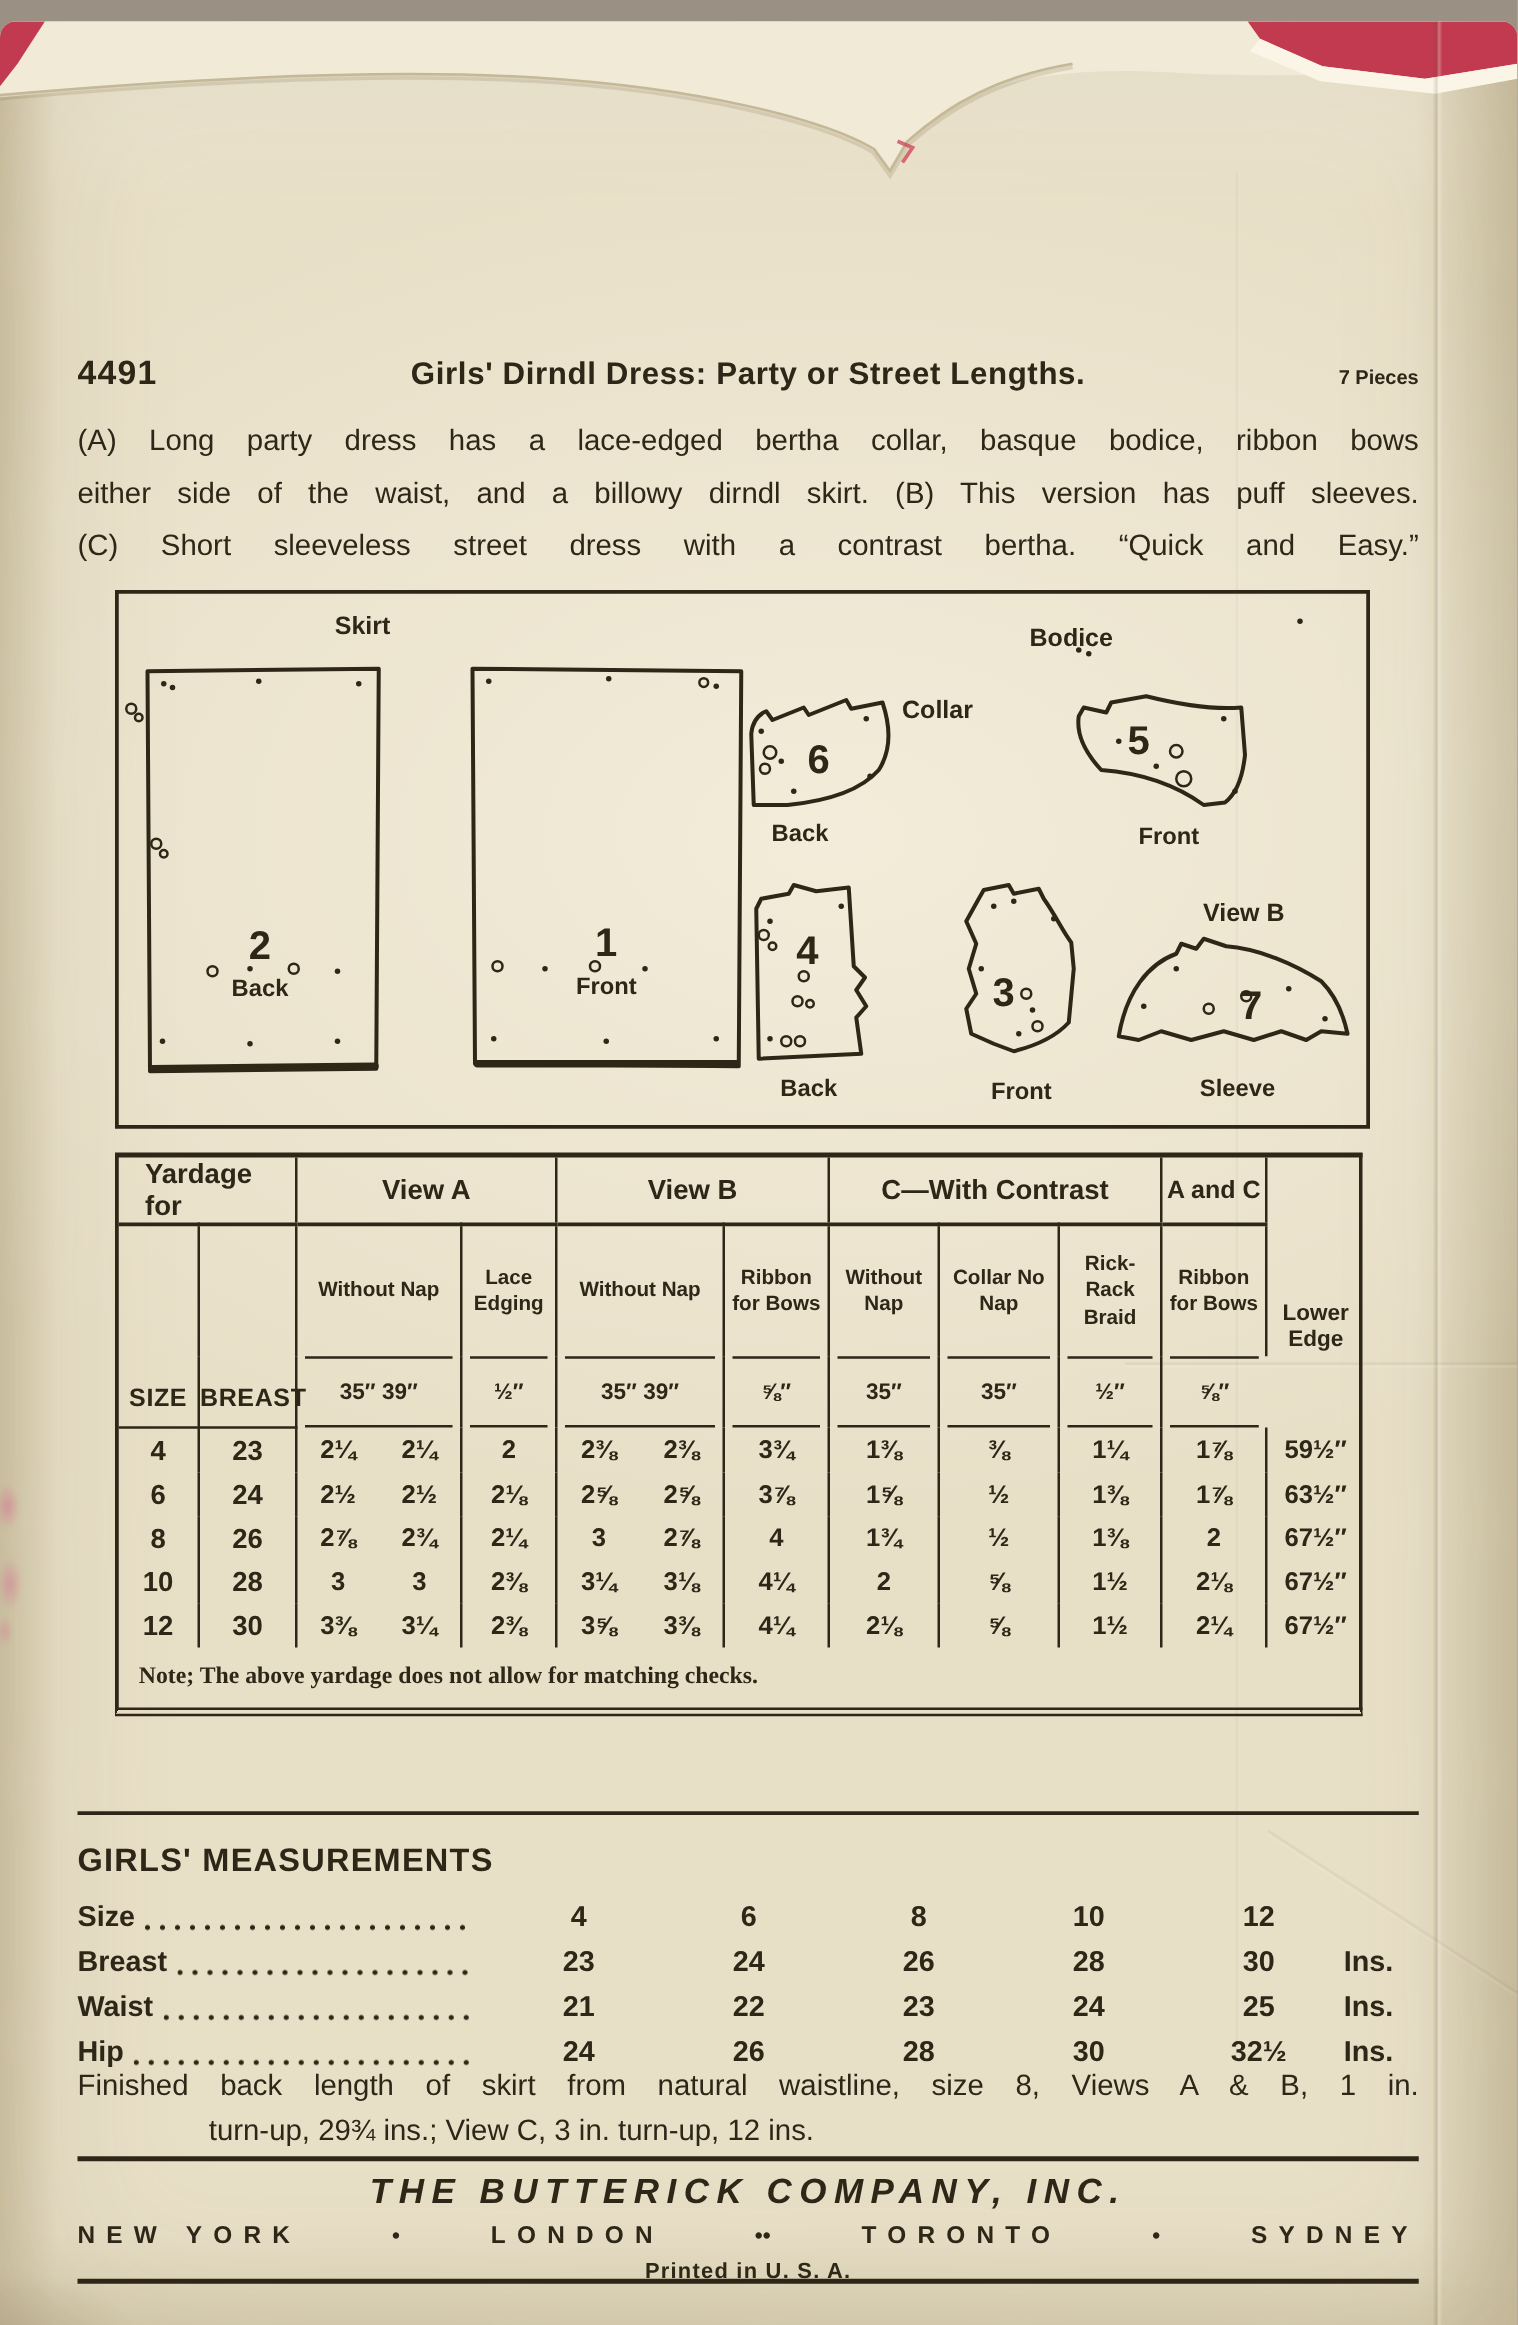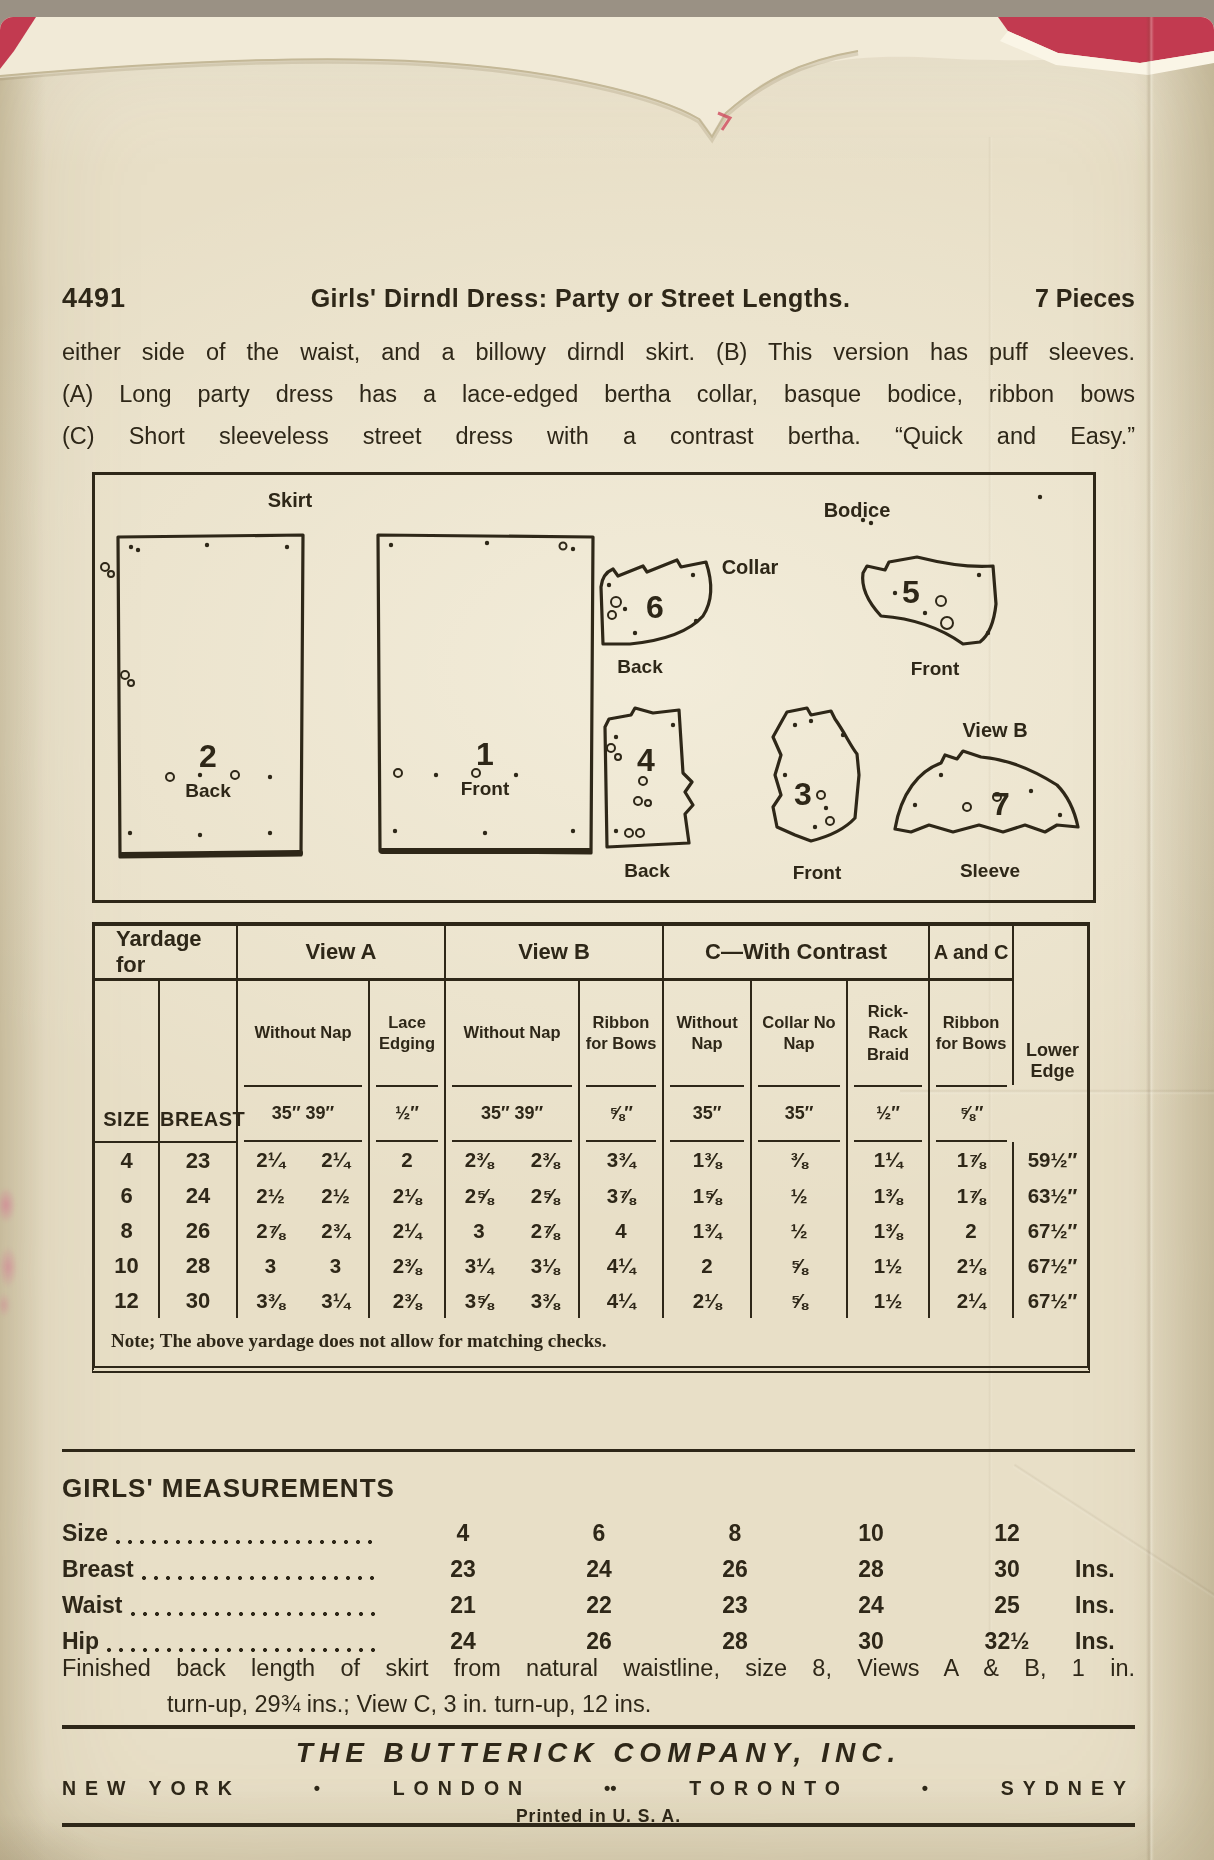--- a/index.html
+++ b/index.html
@@ -30,21 +30,21 @@
     background:
       radial-gradient(14px 26px at 12px 30px, rgba(216,90,140,.8), rgba(216,90,140,0) 70%),
       radial-gradient(14px 30px at 14px 92px, rgba(216,90,140,.7), rgba(216,90,140,0) 70%),
       radial-gradient(10px 18px at 10px 130px, rgba(216,90,140,.5), rgba(216,90,140,0) 70%);}
   .corner-fold{position:absolute;left:0;top:1756px;width:180px;height:104px;
     background:radial-gradient(160px 90px at 0 104px, rgba(90,70,40,.16), rgba(90,70,40,0) 70%);}
   
   .hdr{position:absolute;left:62px;top:266px;width:1073px;display:flex;align-items:baseline;}
   .hdr-num{font-size:27px;font-weight:700;letter-spacing:1px;}
   .hdr-title{flex:1;text-align:center;font-size:25px;font-weight:700;letter-spacing:.5px;}
-  .hdr-pieces{font-size:25px;font-weight:700;}
+  .hdr-pieces{font-size:16px;font-weight:700;}
   .desc{position:absolute;left:62px;top:314px;width:1073px;font-size:23.5px;font-weight:500;}
   .desc .jl{line-height:42px;text-align:justify;text-align-last:justify;}
   
   .diagram{position:absolute;left:92px;top:455px;width:998px;height:425px;border:3.5px solid #2e2718;}
   .diagram svg{display:block;}
   .pc{stroke:#2e2718;stroke-width:3.2;fill:none;stroke-linejoin:round;stroke-linecap:round;}
   .pcb{stroke:#2e2718;stroke-width:6;fill:none;stroke-linecap:round;}
   .dot{fill:#2e2718;}
   .hc{stroke:#2e2718;stroke-width:2;fill:none;}
   .sl{font:700 20px "Liberation Sans",sans-serif;fill:#2e2718;}
@@ -122,22 +122,22 @@
   <div class="stamp"></div>
   <div class="corner-fold"></div>
 
   <div class="hdr">
     <span class="hdr-num">4491</span>
     <span class="hdr-title">Girls' Dirndl Dress: Party or Street Lengths.</span>
     <span class="hdr-pieces">7 Pieces</span>
   </div>
 
   <div class="desc">
+    <div class="jl">(A) Long party dress has a lace-edged bertha collar, basque bodice, ribbon bows</div>
     <div class="jl">either side of the waist, and a billowy dirndl skirt. (B) This version has puff sleeves.</div>
-    <div class="jl">(A) Long party dress has a lace-edged bertha collar, basque bodice, ribbon bows</div>
     <div class="jl">(C) Short sleeveless street dress with a contrast bertha. “Quick and Easy.”</div>
   </div>
 
   <div class="diagram">
     <svg width="998" height="425" viewBox="0 0 998 425">
 
       <text class="sl" x="195" y="32" text-anchor="middle">Skirt</text>
       <text class="sl" x="762" y="42" text-anchor="middle">Bodice</text>
       <text class="sl" x="655" y="99" text-anchor="middle">Collar</text>
       <text class="sl" x="900" y="262" text-anchor="middle">View B</text>

